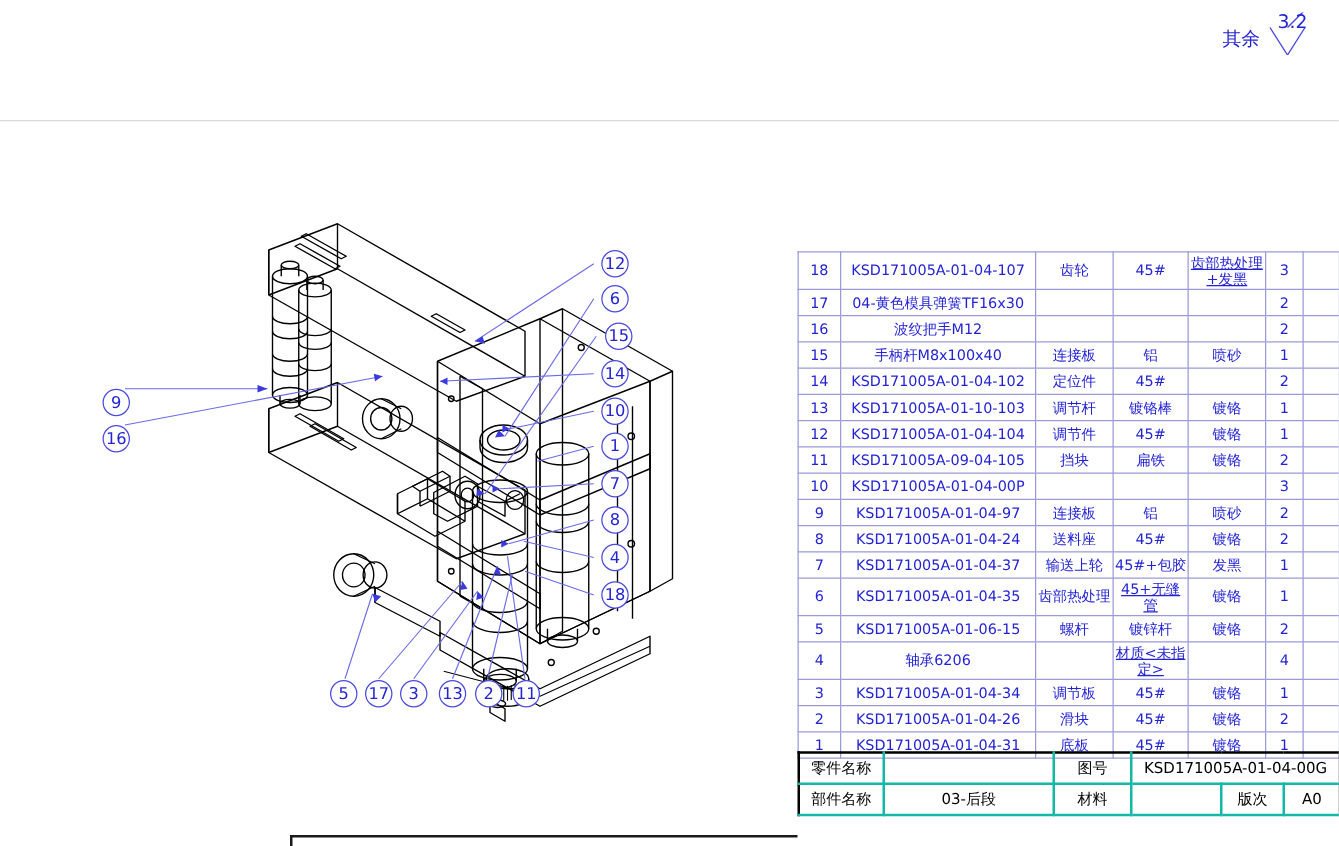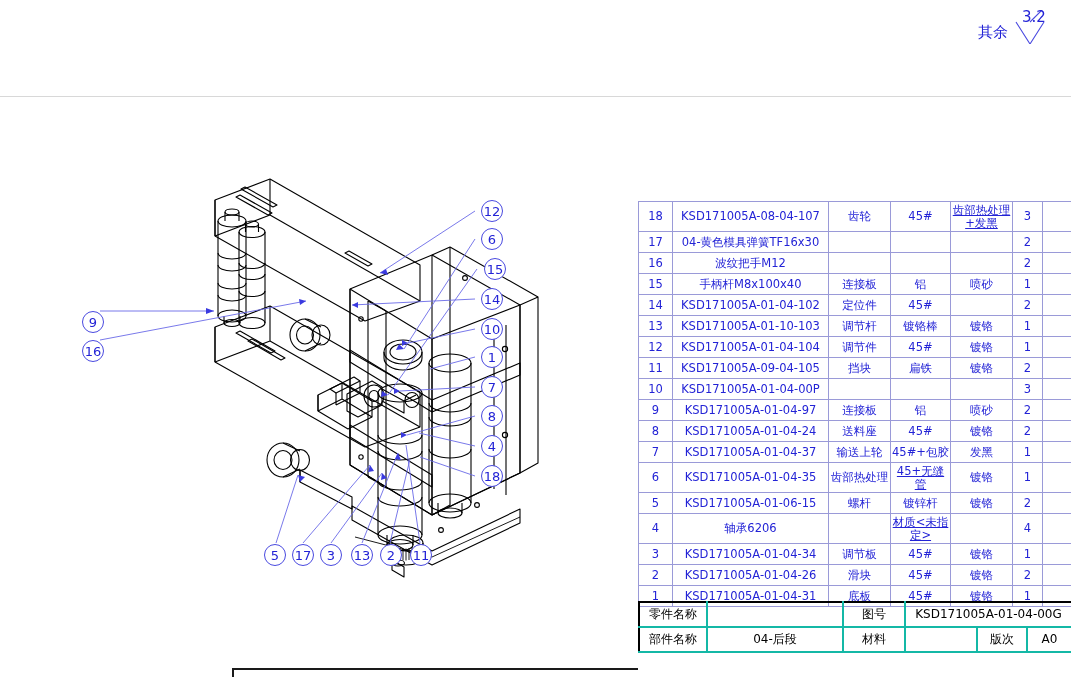--- a/index.html
+++ b/index.html
@@ -23,21 +23,21 @@
     display: flex; align-items: flex-end;
     color: #2323d6;
     font-size: 15px;
     letter-spacing: 0px;
   }
   #surface-note .sn-label {
     font-size: 15px;
     line-height: 1;
     padding-bottom: 4px;
     margin-right: 2px;
-    font-family: Liberation Serif, serif;
+    font-family: Liberation Mono, monospace;
   }
   #surface-note .sn-sym {
     position: relative;
     width: 40px; height: 34px;
   }
   #surface-note .sn-val {
     position: absolute;
     left: 12px; top: -2px;
     font-size: 15px;
     font-family: "DejaVu Sans", sans-serif;
@@ -382,21 +382,21 @@
         <col class="c-pn">
         <col class="c-name">
       <col class="c-mat">
         <col class="c-surf">
         <col class="c-qty">
         <col class="c-rem">
     </colgroup>
     <tbody>
       <tr class="tall">
         <td>18</td>
-        <td>KSD171005A-08-04-107</td>
+        <td>KSD171005A-01-04-107</td>
         <td>齿轮</td>
         <td>45#</td>
         <td class="wrap">齿部热处理+发黑</td>
         <td>3</td>
         <td></td>
       </tr>
       <tr>
         <td>17</td>
         <td>04-黄色模具弹簧TF16x30</td>
         <td></td>
@@ -563,21 +563,21 @@
     </colgroup>
     <tbody>
       <tr>
         <td class="lbl outer-top outer-left">零件名称</td>
         <td class="outer-top"></td>
         <td class="outer-top">图号</td>
         <td class="outer-top outer-right" colspan="3">KSD171005A-01-04-00G</td>
       </tr>
       <tr>
         <td class="lbl outer-left">部件名称</td>
-        <td>04-后段</td>
+        <td>03-后段</td>
         <td>材料</td>
         <td></td>
         <td>版次</td>
         <td class="outer-right">A0</td>
       </tr>
     </tbody>
   </table>
 
   <div id="sheet-bottom-line"></div>
   <div id="sheet-bottom-tick"></div>

